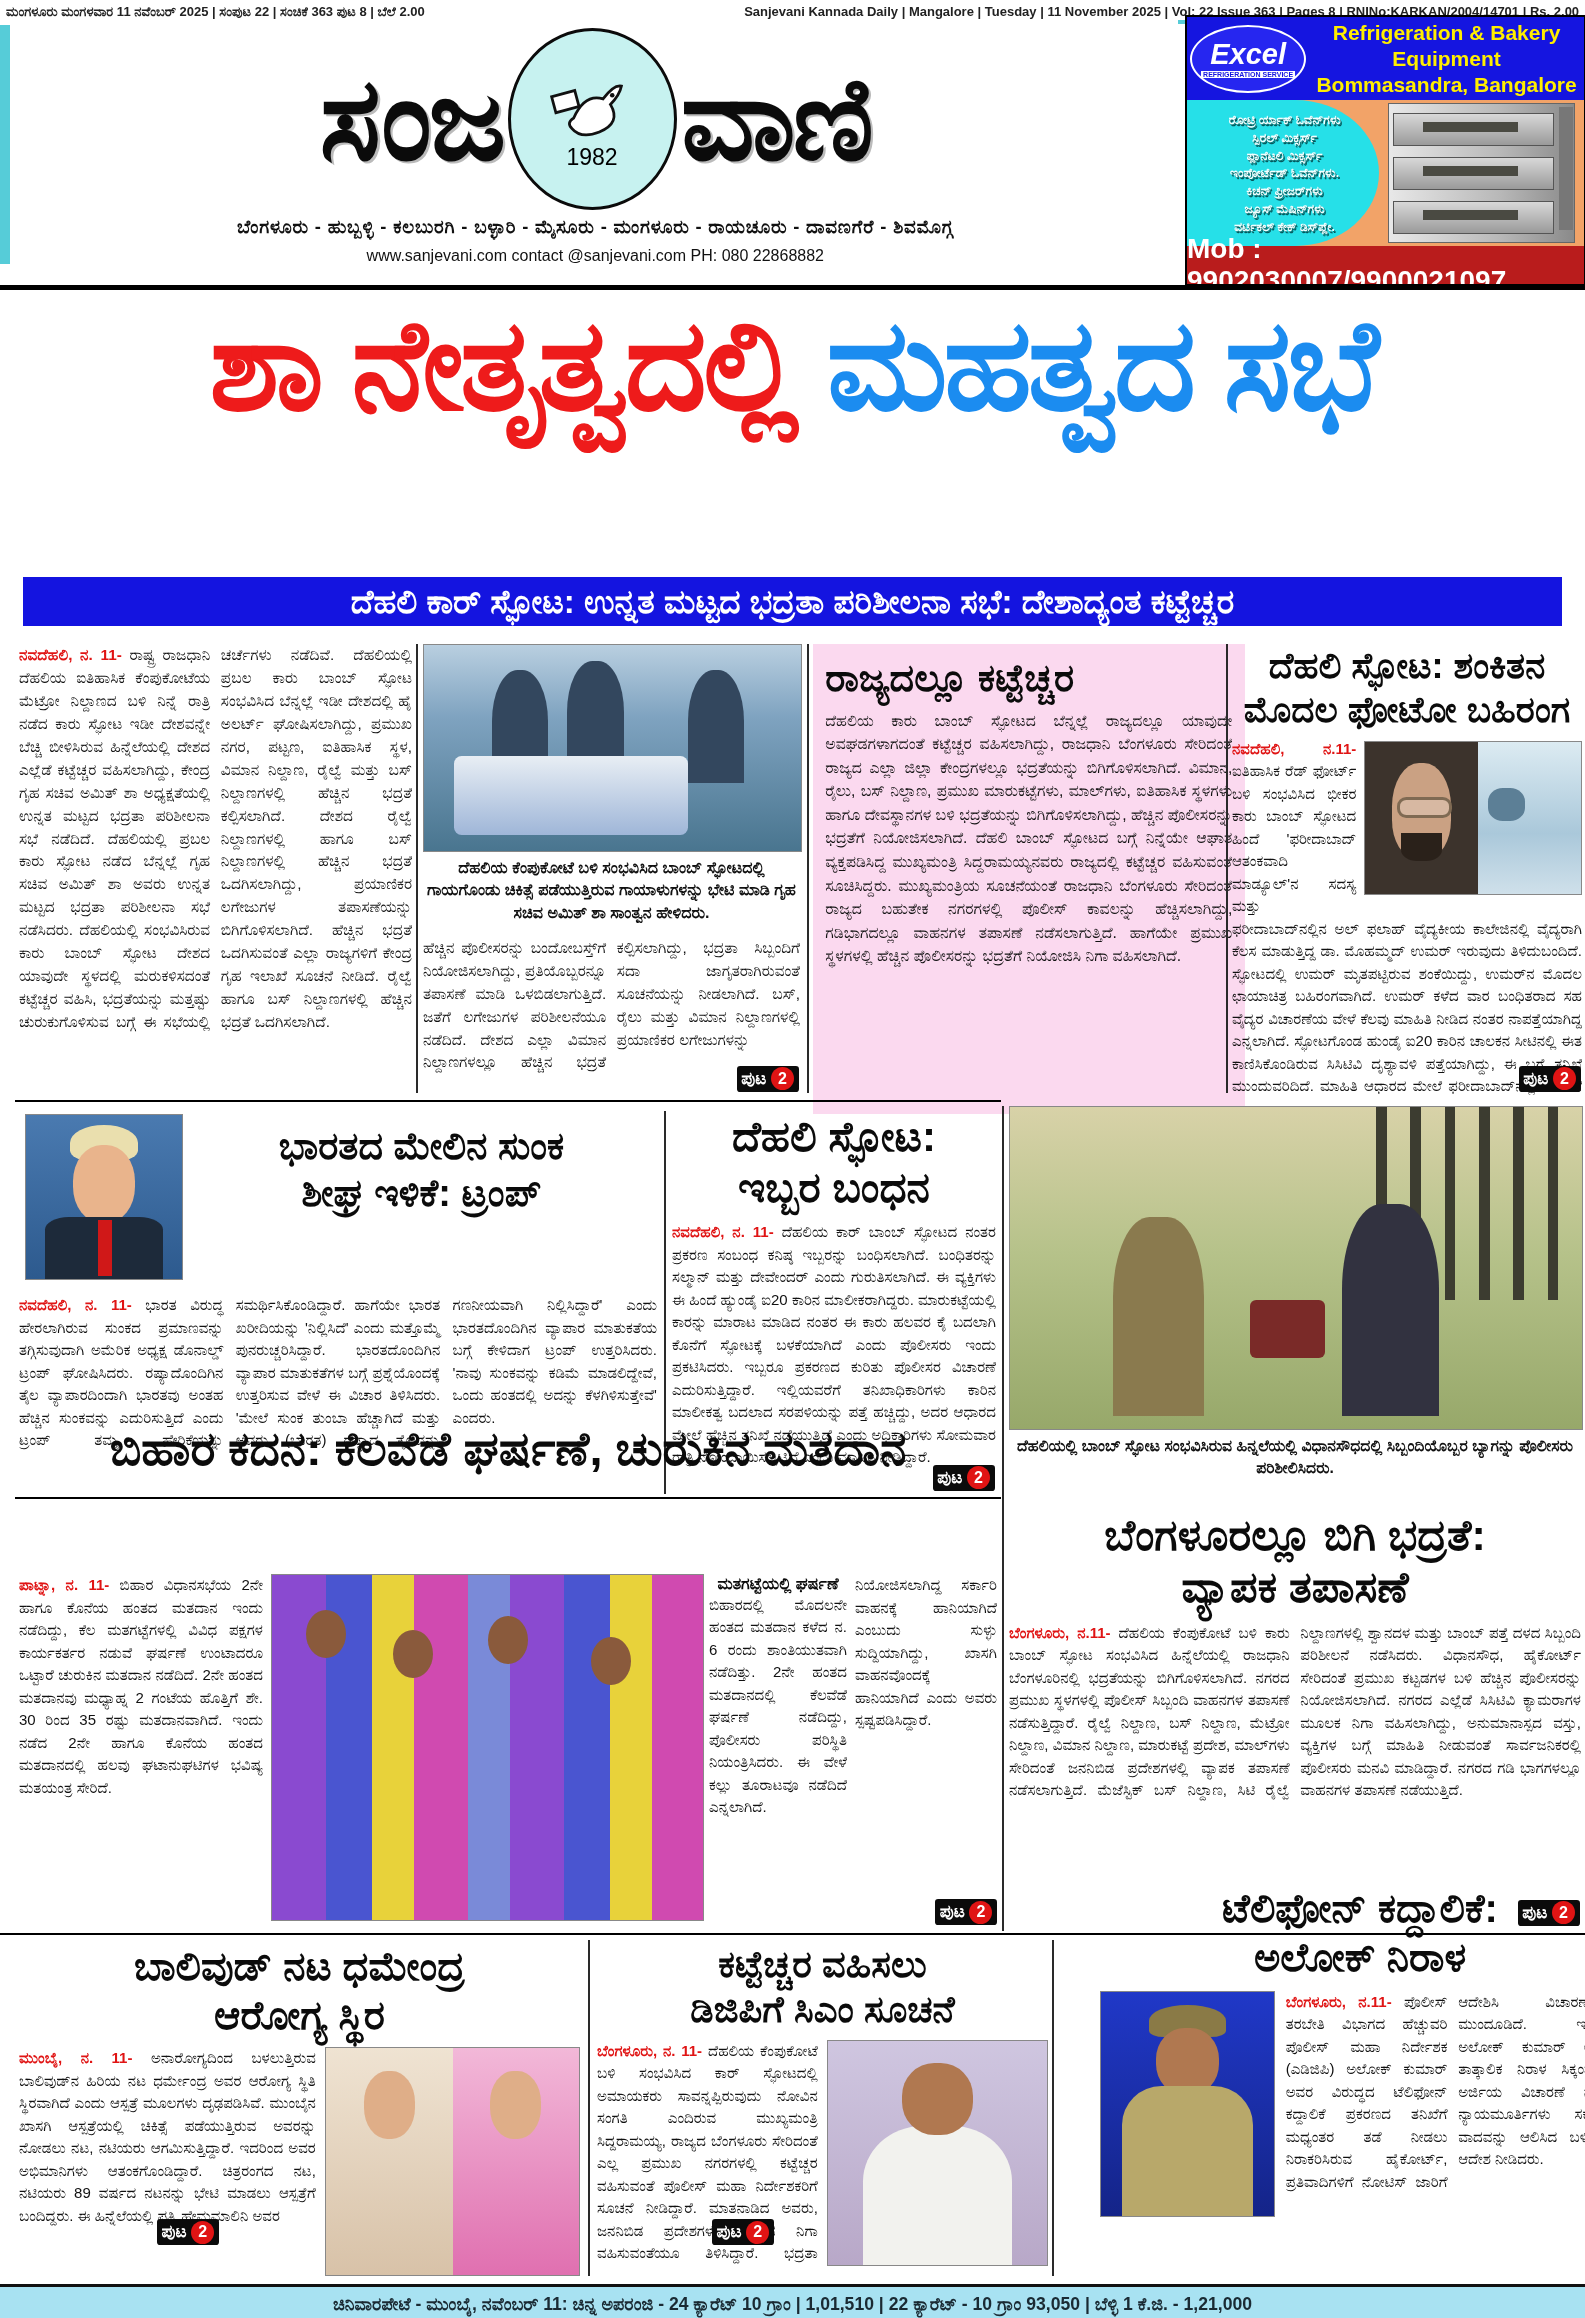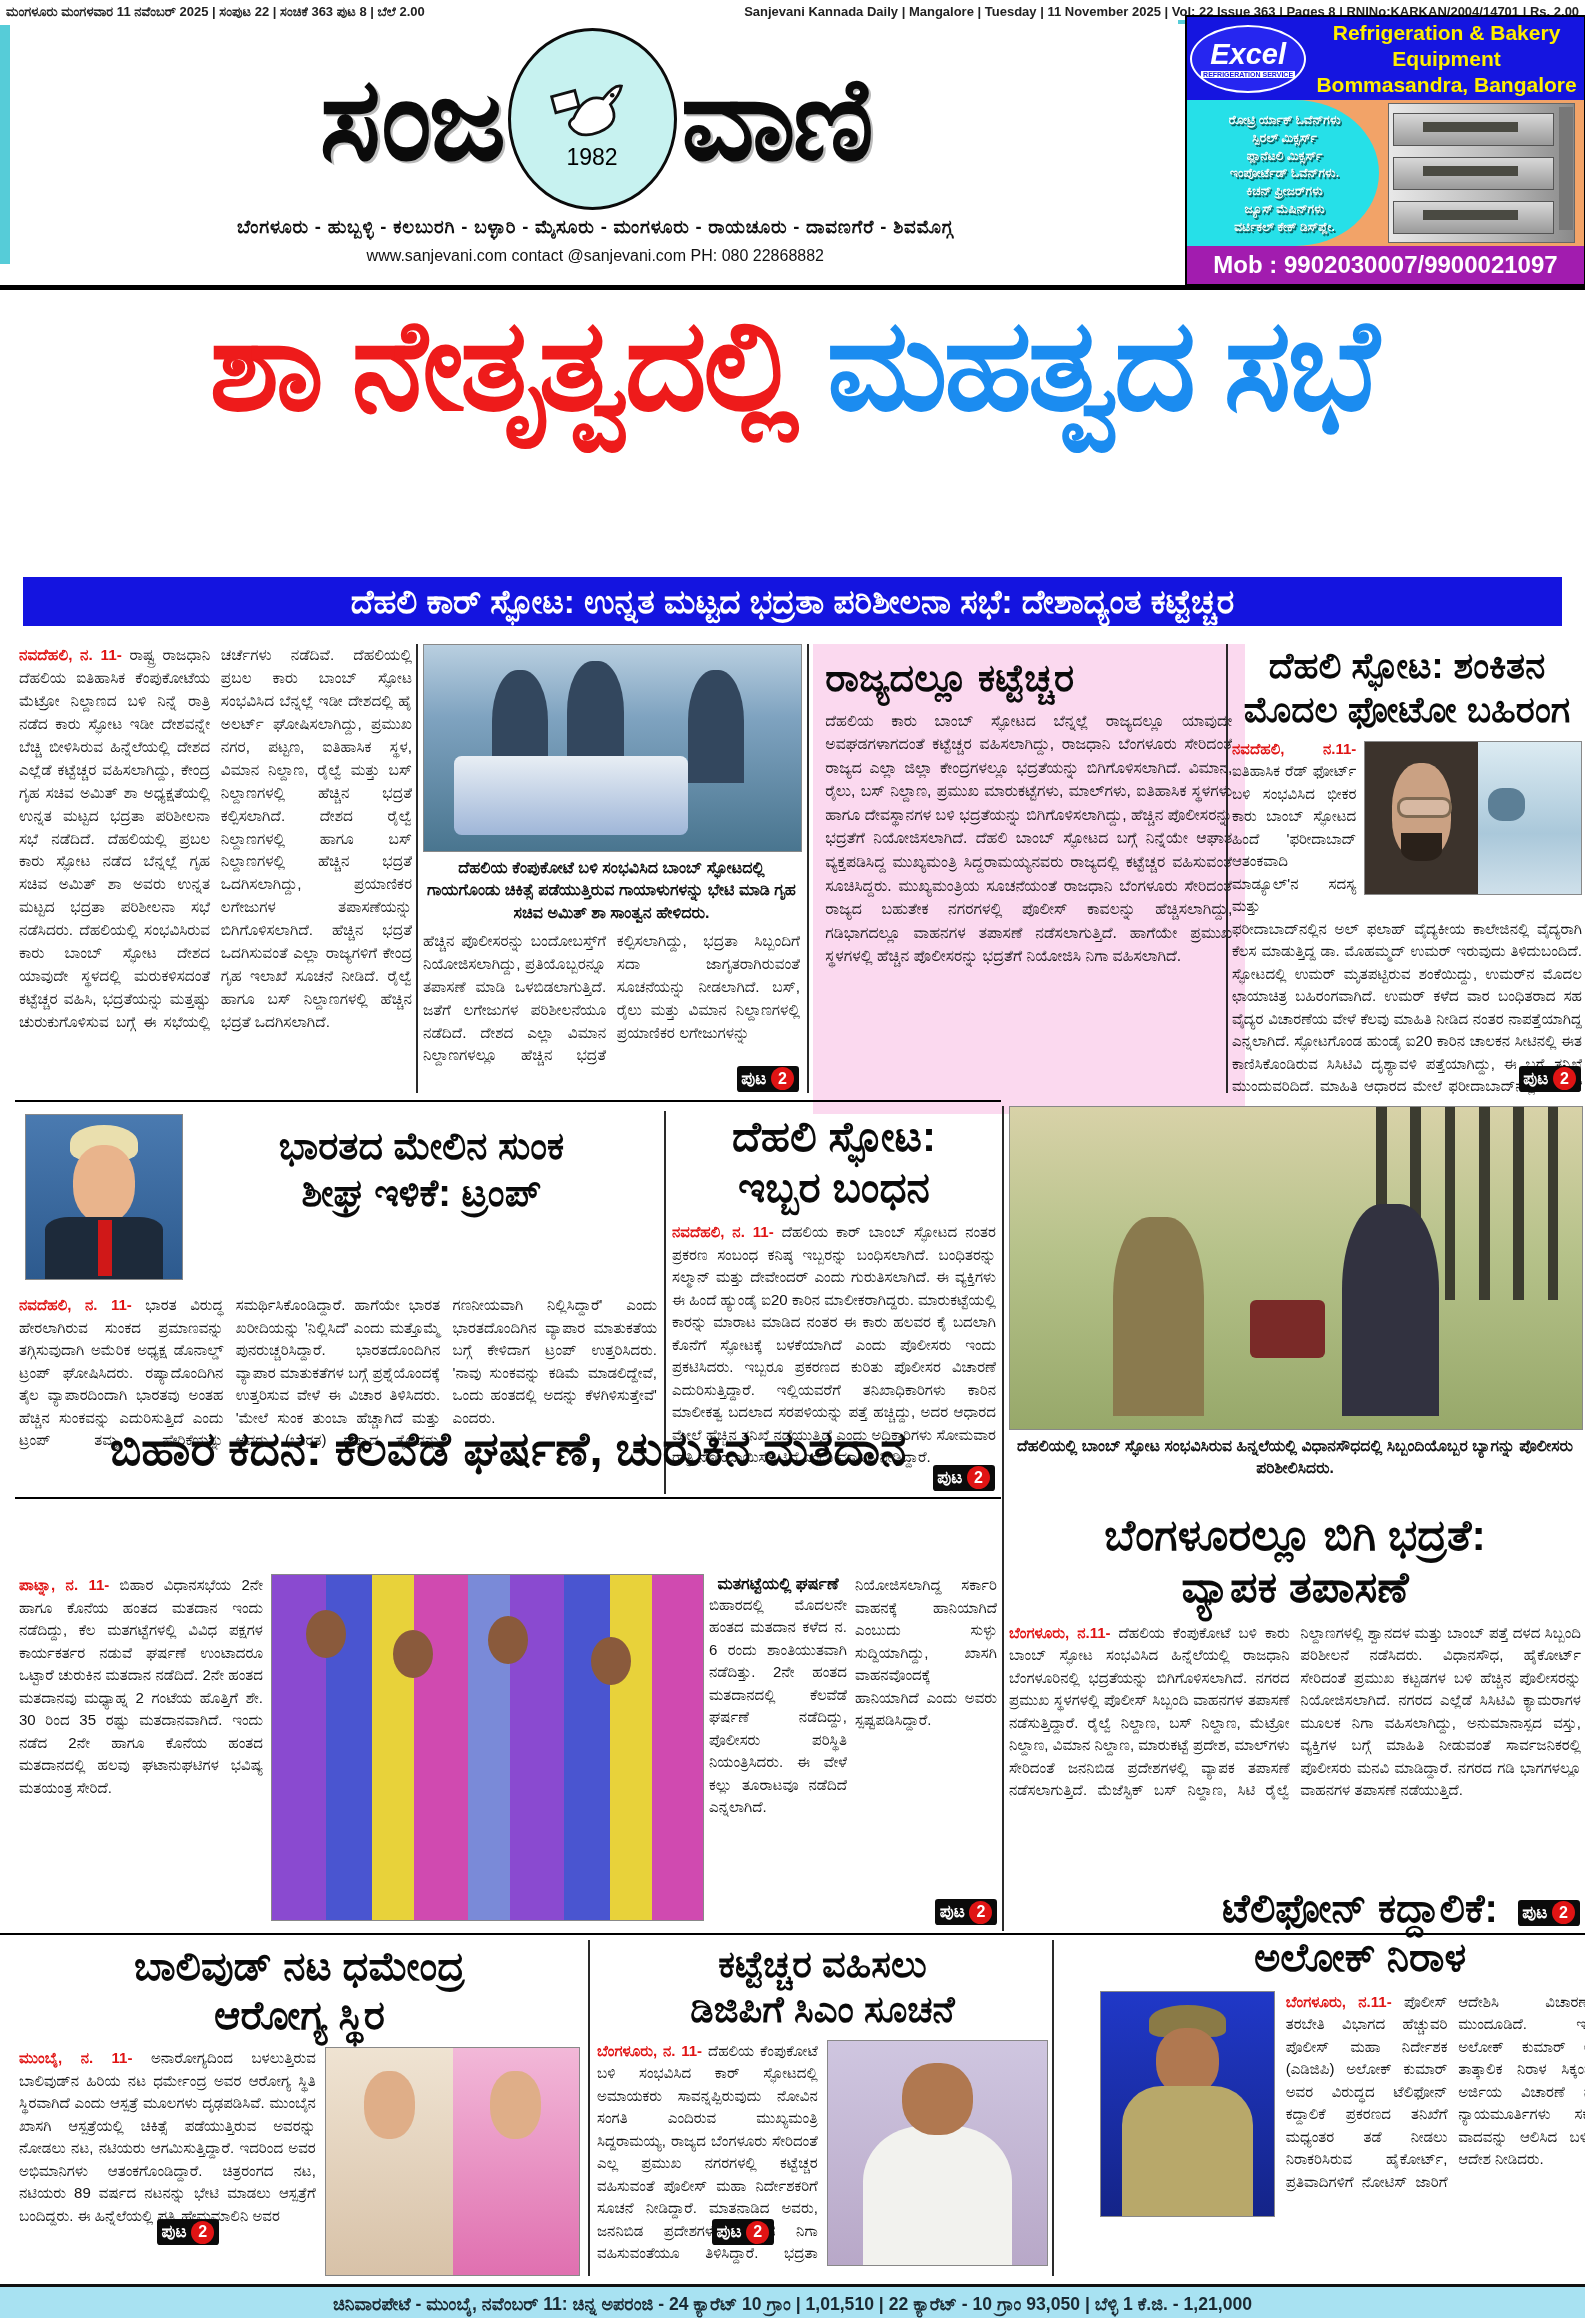--- a/index.html
+++ b/index.html
@@ -29,21 +29,21 @@
   .ad-mid{flex:1;display:flex;background:#f2a368;}
   .ad-items{width:183px;background:#26e0e8;border-radius:0 84px 84px 0/0 50% 50% 0;
             display:flex;flex-direction:column;justify-content:center;gap:3.8px;padding:4.6px 3.1px 4.6px 6.1px;flex:none;}
   .ad-item{font-size:12.3px;font-weight:900;color:#f4ffff;text-align:center;
            text-shadow:0.8px 0.8px 0 #077a7a,1.5px 1.5px 0 #05555a;}
   .oven{width:161px;height:132px;margin:auto;background:linear-gradient(90deg,#e8e8e8,#b8b8b8 60%,#8a8a8a);
         border:1.5px solid #666;display:flex;flex-direction:column;justify-content:space-around;padding:3.1px 20px 3.1px 4.6px;position:relative;}
   .oven-door{height:31px;background:linear-gradient(180deg,#d8d8d8,#9a9a9a);border:1.5px solid #555;position:relative;}
   .oven-door:after{content:"";position:absolute;left:18%;top:7.7px;width:60%;height:10.7px;background:#4a4a42;}
   .oven-panel{position:absolute;right:1.5px;top:3.1px;width:14px;height:123px;background:#777;}
-  .ad-mob{background:#a21caf;height:38px;color:#fff;font-size:24px;font-weight:900;
+  .ad-mob{background:#b91c1c;height:38px;color:#fff;font-size:28px;font-weight:900;
           display:flex;align-items:center;justify-content:center;}
   
   .mainhl{text-align:center;font-weight:900;font-size:127px;letter-spacing:-3.8px;line-height:1.05;white-space:nowrap;}
   .hl-red{color:#ee1b1b;}
   .hl-blue{color:#1b8cf0;}
   .strap{background:#1414e0;color:#fff;font-size:33px;font-weight:900;text-align:center;}
   
   .btxt{font-size:15.3px;line-height:1.5;text-align:justify;overflow:hidden;}
   .btxt.small{font-size:15px;}
   .cols2{column-count:2;column-gap:10.7px;}
@@ -174,21 +174,21 @@
   <div class="abs vsep" style="left:416px;top:644px;height:449px;"></div>
 
   <div class="abs" style="left:423px;top:644px;width:377px;height:449px;">
     <div class="photo ph-hospital" style="width:377px;height:206px;">
       <div class="fig" style="left:18%;"></div>
         <div class="fig" style="left:38%;top:8%;"></div>
         <div class="fig" style="left:70%;"></div>
       <div class="bed"></div>
     </div>
     <div class="caption" style="margin-top:4.6px;">ದೆಹಲಿಯ ಕೆಂಪುಕೋಟೆ ಬಳಿ ಸಂಭವಿಸಿದ ಬಾಂಬ್ ಸ್ಫೋಟದಲ್ಲಿ ಗಾಯಗೊಂಡು ಚಿಕಿತ್ಸೆ ಪಡೆಯುತ್ತಿರುವ ಗಾಯಾಳುಗಳನ್ನು ಭೇಟಿ ಮಾಡಿ ಗೃಹ ಸಚಿವ ಅಮಿತ್ ಶಾ ಸಾಂತ್ವನ ಹೇಳಿದರು.</div>
-    <div class="btxt cols2" style="margin-top:5px;height:160px;position:relative;">
+    <div class="btxt cols2" style="margin-top:12px;height:160px;position:relative;">
       <span>ಹೆಚ್ಚಿನ ಪೊಲೀಸರನ್ನು ಬಂದೋಬಸ್ತ್‌ಗೆ ನಿಯೋಜಿಸಲಾಗಿದ್ದು, ಪ್ರತಿಯೊಬ್ಬರನ್ನೂ ತಪಾಸಣೆ ಮಾಡಿ ಒಳಬಿಡಲಾಗುತ್ತಿದೆ. ಜತೆಗೆ ಲಗೇಜುಗಳ ಪರಿಶೀಲನೆಯೂ ನಡೆದಿದೆ. ದೇಶದ ಎಲ್ಲಾ ವಿಮಾನ ನಿಲ್ದಾಣಗಳಲ್ಲೂ ಹೆಚ್ಚಿನ ಭದ್ರತೆ ಕಲ್ಪಿಸಲಾಗಿದ್ದು, ಭದ್ರತಾ ಸಿಬ್ಬಂದಿಗೆ ಸದಾ ಜಾಗೃತರಾಗಿರುವಂತೆ ಸೂಚನೆಯನ್ನು ನೀಡಲಾಗಿದೆ. ಬಸ್, ರೈಲು ಮತ್ತು ವಿಮಾನ ನಿಲ್ದಾಣಗಳಲ್ಲಿ ಪ್ರಯಾಣಿಕರ ಲಗೇಜುಗಳನ್ನು</span>
     </div>
     <span class="pbadge" style="position:absolute;right:1.5px;bottom:1.5px;">
       <span>ಪುಟ</span>
       <span class="pnum">2</span>
     </span>
   </div>
   <div class="abs vsep" style="left:807px;top:644px;height:449px;"></div>
 
   <div class="abs pinkbox" style="left:813px;top:644px;width:407px;height:449px;">

